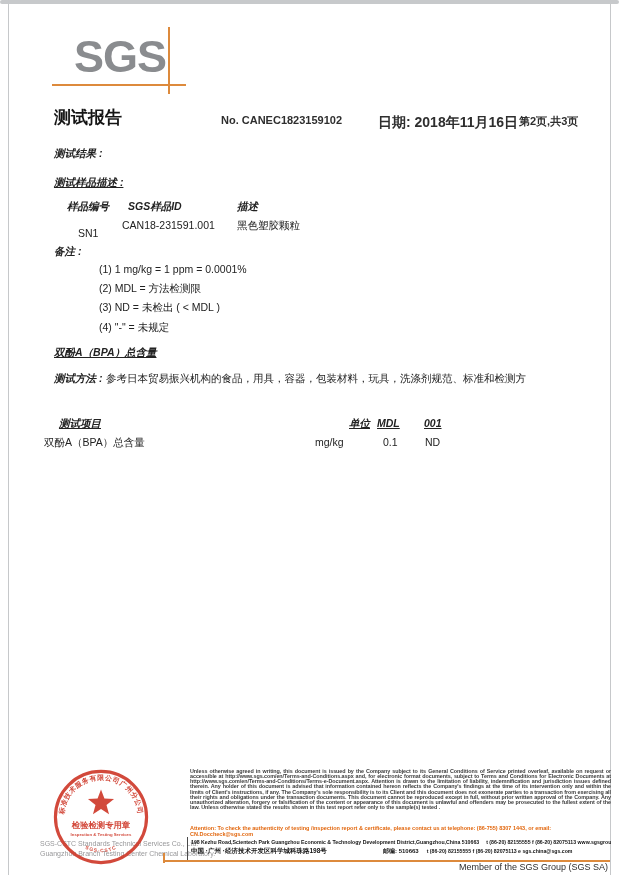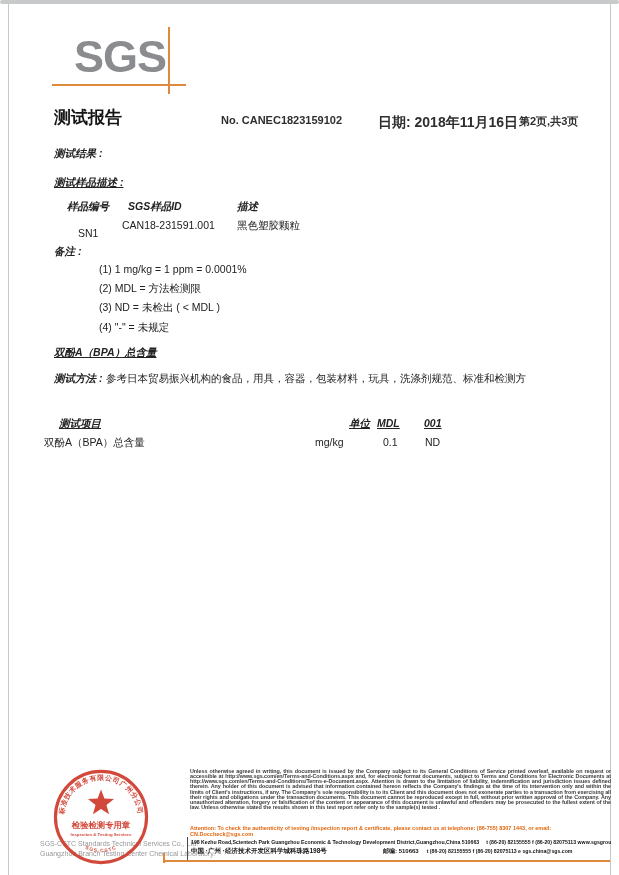--- a/index.html
+++ b/index.html
@@ -164,14 +164,15 @@
     <span class="addr-sm">t (86-20) 82155555  f (86-20) 82075113  www.sgsgroup.com.cn</span>
   </div>
   <div class="abs addr-row2">
     <span class="addr-cn">中国 ·广州 ·经济技术开发区科学城科珠路198号</span>
     <span class="addr-cn-post">邮编: 510663</span>
     <span class="addr-sm">t (86-20) 82155555  f (86-20) 82075113  e sgs.china@sgs.com</span>
   </div>
 
   <div class="abs footer-tick"></div>
   <div class="abs footer-rule"></div>
+  <div class="abs member">Member of the SGS Group (SGS SA)</div>
 
 </div>
 
 </body></html>

